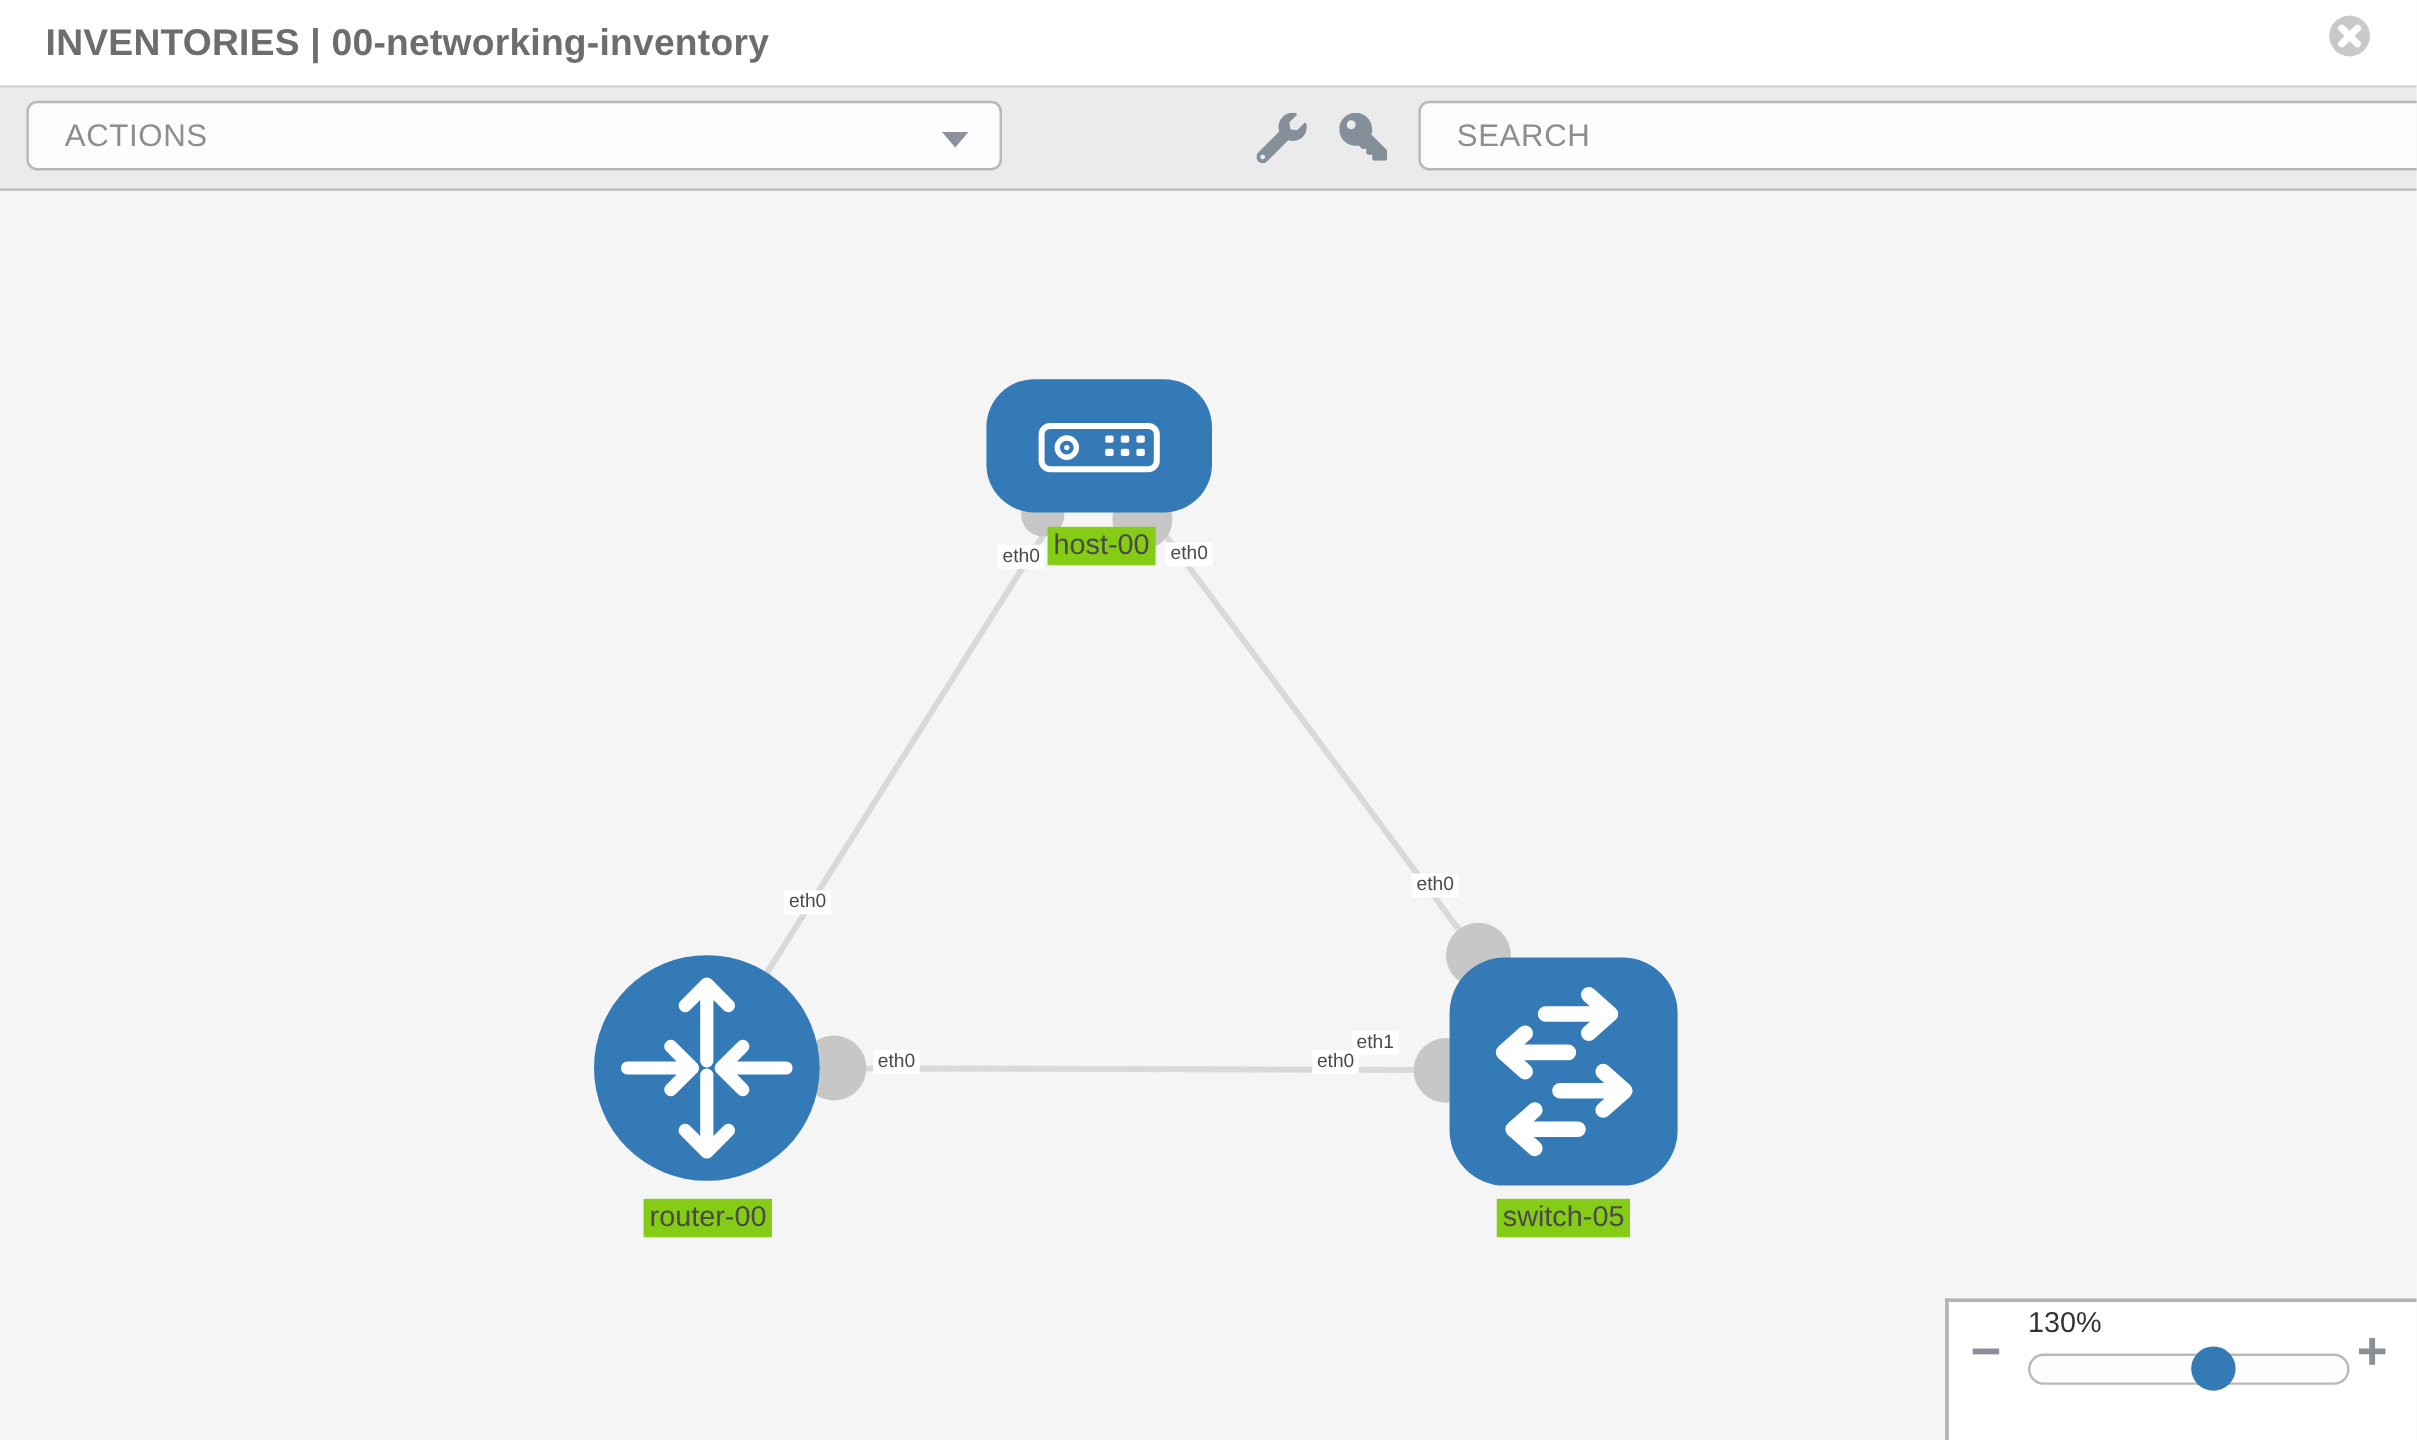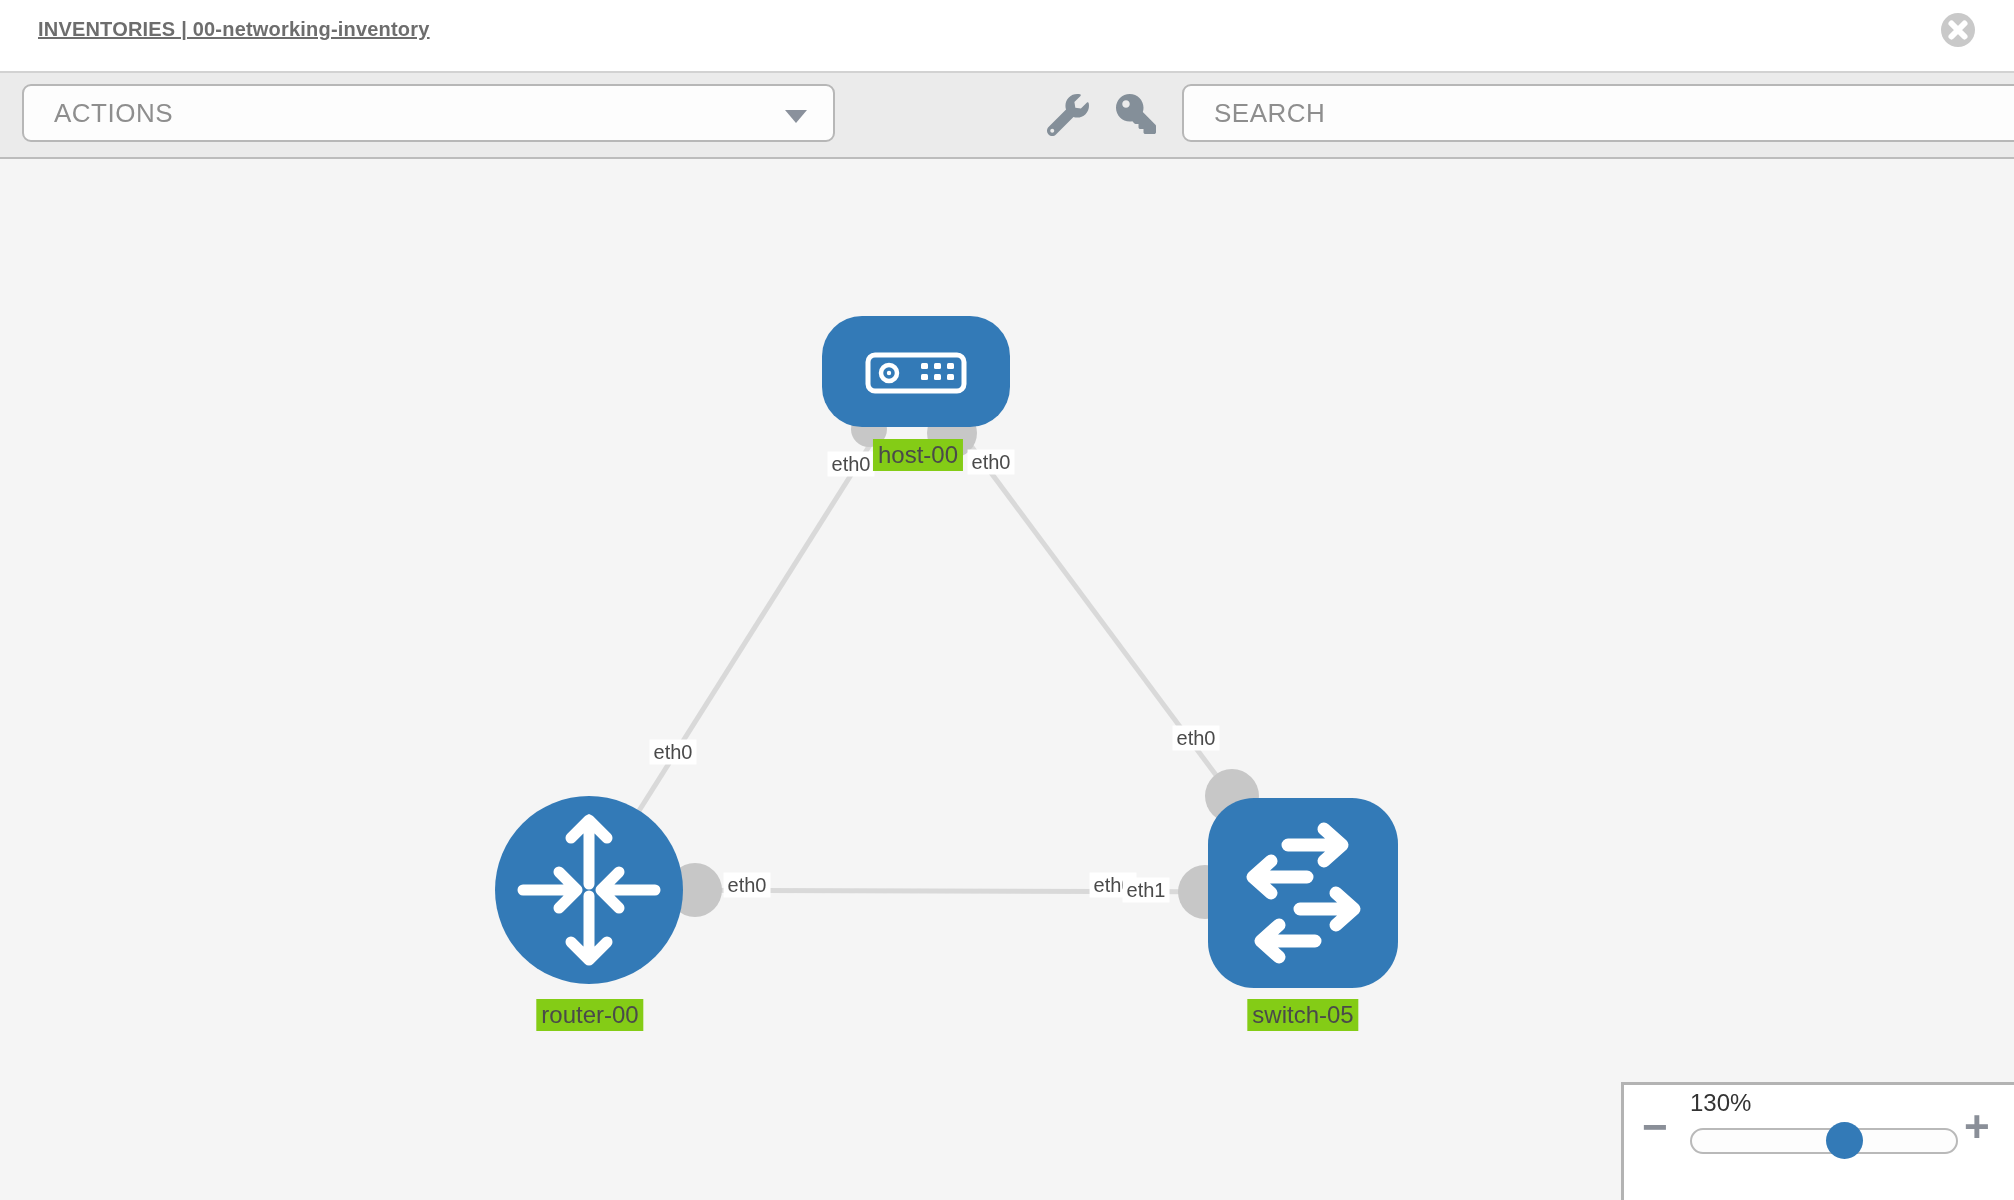--- a/index.html
+++ b/index.html
@@ -1,21 +1,21 @@
 <!DOCTYPE html>
 <html><head>
 <meta charset="utf-8">
 <style>
   html,body{margin:0;padding:0;background:#fff;font-family:"Liberation Sans",sans-serif;}
   #app{position:relative;width:2014px;height:1200px;overflow:hidden;background:#f5f5f5;}
 
   
   .header{position:absolute;left:0;top:0;width:2014px;height:71px;background:#fff;
           border-bottom:2px solid #d2d2d2;z-index:30;}
-  .header-title{position:absolute;left:38px;top:18px;font-size:20px;font-weight:700;color:#6d6d6d;letter-spacing:.2px;text-decoration:underline;}
+  .header-title{position:absolute;left:38px;top:18px;font-size:31px;font-weight:700;color:#6d6d6d;letter-spacing:.2px;}
   .close-btn{position:absolute;left:1939px;top:11px;width:38px;height:38px;border:none;background:transparent;padding:0;cursor:pointer;}
 
   
   .toolbar{position:absolute;left:0;top:73px;width:2014px;height:84px;background:#ebebeb;
            border-bottom:2px solid #bcbcbc;z-index:30;}
   .select-box{position:absolute;top:11px;height:58px;background:#fdfdfd;border:2px solid #b7b7b7;
               border-radius:9px;box-sizing:border-box;display:flex;align-items:center;cursor:pointer;}
   .select-box .sel-text{margin-left:30px;font-size:26px;color:#8e8e8e;letter-spacing:.5px;}
   .sel-caret{position:absolute;right:26px;top:24px;width:0;height:0;
              border-left:11px solid transparent;border-right:11px solid transparent;
@@ -24,21 +24,21 @@
   .search-box{left:1182px;width:932px;}
   .tool-icon-btn{position:absolute;top:21px;width:42px;height:42px;border:none;background:transparent;padding:0;cursor:pointer;}
 
   
   .canvas{position:absolute;left:0;top:157px;width:2014px;height:1043px;background:#f5f5f5;z-index:1;}
   .topo-svg{position:absolute;left:0;top:0;z-index:2;}
 
   .node-label{position:absolute;transform:translate(-50%,-50%);background:#84cc16;color:#4a4a4a;
               font-size:24px;padding:2px 5px;white-space:nowrap;z-index:6;}
   .iface-label{position:absolute;transform:translate(-50%,-50%);background:#ffffff;color:#4a4a4a;
-               font-size:20px;padding:1px 4px;white-space:nowrap;z-index:5;}
+               font-size:16px;padding:1px 4px;white-space:nowrap;z-index:5;}
   .iface-top{z-index:7;}
 
   
   .zoom-panel{position:absolute;left:1621px;top:1082px;width:393px;height:118px;background:#fff;
               border-left:3px solid #b3b3b3;border-top:3px solid #b3b3b3;box-sizing:border-box;z-index:20;}
   .zoom-pct{position:absolute;left:66px;top:4px;width:268px;text-align:left;font-size:24px;color:#333;}
   .zoom-minus,.zoom-plus{position:absolute;top:20px;border:none;background:transparent;padding:0;
               font-size:44px;font-weight:700;color:#8a8f98;line-height:44px;cursor:pointer;}
   .zoom-minus{left:18px;}
   .zoom-plus{left:340px;}
@@ -111,21 +111,21 @@
   <span class="node-label" style="left:918px;top:455px;">host-00</span>
   <span class="node-label" style="left:590px;top:1015px;">router-00</span>
   <span class="node-label" style="left:1303px;top:1015px;">switch-05</span>
 
   <span class="iface-label" style="left:851px;top:464px;">eth0</span>
   <span class="iface-label" style="left:991px;top:462px;">eth0</span>
   <span class="iface-label" style="left:673px;top:752px;">eth0</span>
   <span class="iface-label" style="left:1196px;top:738px;">eth0</span>
   <span class="iface-label" style="left:747px;top:885px;">eth0</span>
   <span class="iface-label" style="left:1113px;top:885px;">eth0</span>
-  <span class="iface-label iface-top" style="left:1146px;top:890px;">eth1</span>
+  <span class="iface-label iface-top" style="left:1146px;top:869px;">eth1</span>
 
   <div class="zoom-panel">
     <div class="zoom-pct">130%</div>
     <button class="zoom-minus">−</button>
     <div class="zoom-track"></div>
     <div class="zoom-thumb"></div>
     <button class="zoom-plus">+</button>
   </div>
 
   <div class="toolbar">

